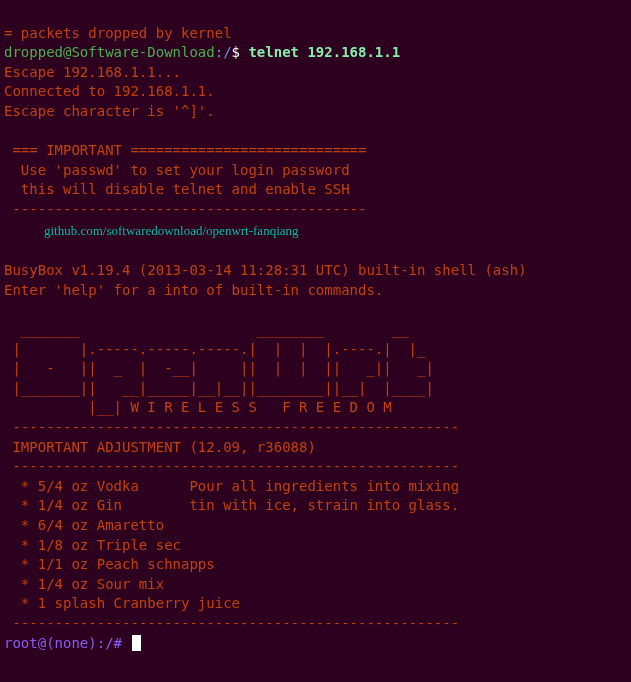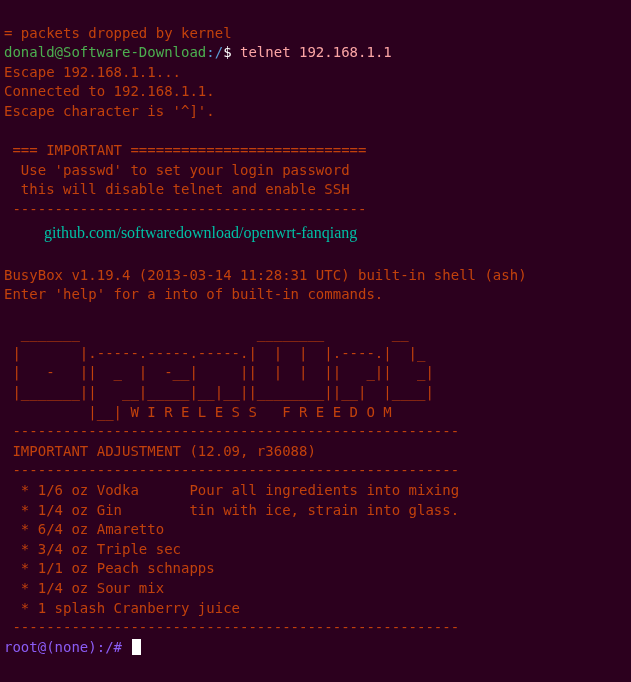--- a/index.html
+++ b/index.html
@@ -24,29 +24,30 @@
     .prompt-user {
       color: #4caf50;
     }
     .prompt-path {
       color: #5a9bd4;
     }
     .prompt-symbol {
       color: #ffffff;
     }
     .command {
-      color: #fca5a5;
+      color: #86efac;
+      font-weight: bold;
     }
     .output {
       color: #c2410c;
     }
     .github-link {
       color: #00bfa5;
       font-family: Georgia, 'Times New Roman', serif;
-      font-size: 16px;
+      font-size: 13px;
       padding-left: 40px;
       display: block;
       margin: 2px 0;
     }
     .cursor {
       display: inline-block;
       width: 9px;
       height: 16px;
       background-color: #ffffff;
       vertical-align: text-bottom;
@@ -54,21 +55,21 @@
     }
     .root-prompt {
       color: #8b5cf6;
     }
   </style>
 </head>
 <body>
 
 <div class="terminal">
 <span class="output">= packets dropped by kernel</span>
-<span class="prompt-user">donald@Software-Download</span><span class="prompt-path">:/</span><span class="prompt-symbol">$ </span><span class="command">telnet 192.168.1.1</span>
+<span class="prompt-user">dropped@Software-Download</span><span class="prompt-path">:/</span><span class="prompt-symbol">$ </span><span class="command">telnet 192.168.1.1</span>
 <span class="output">Escape 192.168.1.1...</span>
 <span class="output">Connected to 192.168.1.1.</span>
 <span class="output">Escape character is '^]'.</span>
 <span class="output"></span>
 <span class="output"> === IMPORTANT ============================</span>
 <span class="output">  Use 'passwd' to set your login password</span>
 <span class="output">  this will disable telnet and enable SSH</span>
 <span class="output"> ------------------------------------------</span>
 </div>
 <span class="github-link">github.com/softwaredownload/openwrt-fanqiang</span>
@@ -77,22 +78,22 @@
 <span class="output">Enter 'help' for a into of built-in commands.</span>
 <span class="output"></span>
 <span class="output">  _______                     ________        __</span>
 <span class="output"> |       |.-----.-----.-----.|  |  |  |.----.|  |_</span>
 <span class="output"> |   -   ||  _  |  -__|     ||  |  |  ||   _||   _|</span>
 <span class="output"> |_______||   __|_____|__|__||________||__|  |____|</span>
 <span class="output">          |__| W I R E L E S S   F R E E D O M</span>
 <span class="output"> -----------------------------------------------------</span>
 <span class="output"> IMPORTANT ADJUSTMENT (12.09, r36088)</span>
 <span class="output"> -----------------------------------------------------</span>
-<span class="output">  * 1/6 oz Vodka      Pour all ingredients into mixing</span>
+<span class="output">  * 5/4 oz Vodka      Pour all ingredients into mixing</span>
 <span class="output">  * 1/4 oz Gin        tin with ice, strain into glass.</span>
 <span class="output">  * 6/4 oz Amaretto</span>
-<span class="output">  * 3/4 oz Triple sec</span>
+<span class="output">  * 1/8 oz Triple sec</span>
 <span class="output">  * 1/1 oz Peach schnapps</span>
 <span class="output">  * 1/4 oz Sour mix</span>
 <span class="output">  * 1 splash Cranberry juice</span>
 <span class="output"> -----------------------------------------------------</span>
 <span class="root-prompt">root@(none):/# </span><span class="cursor"></span>
 </div>
 
 </body></html>

